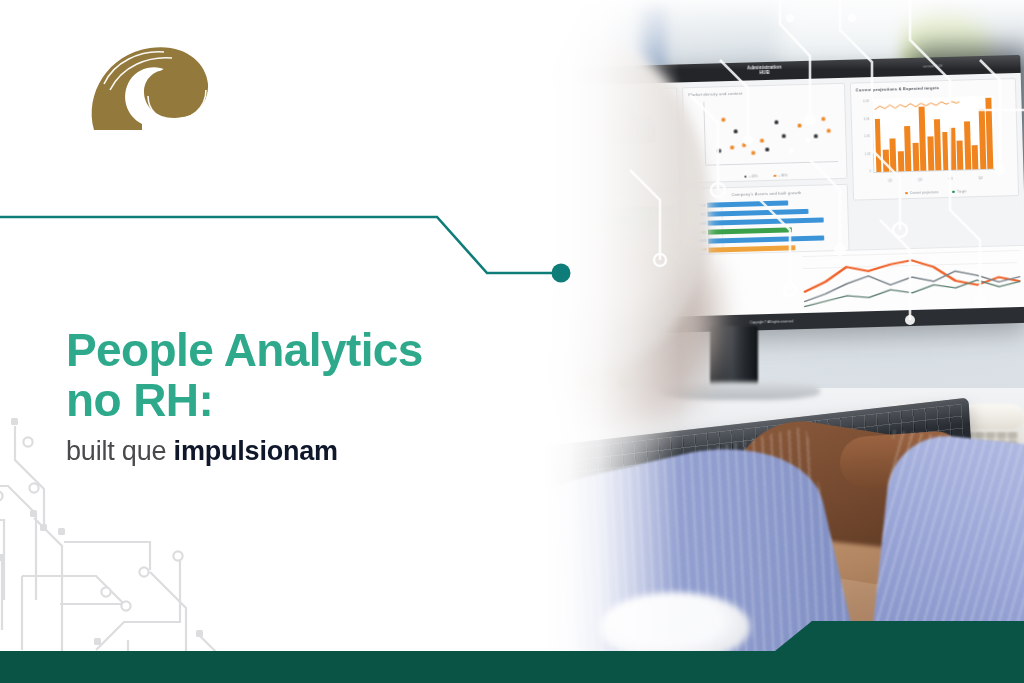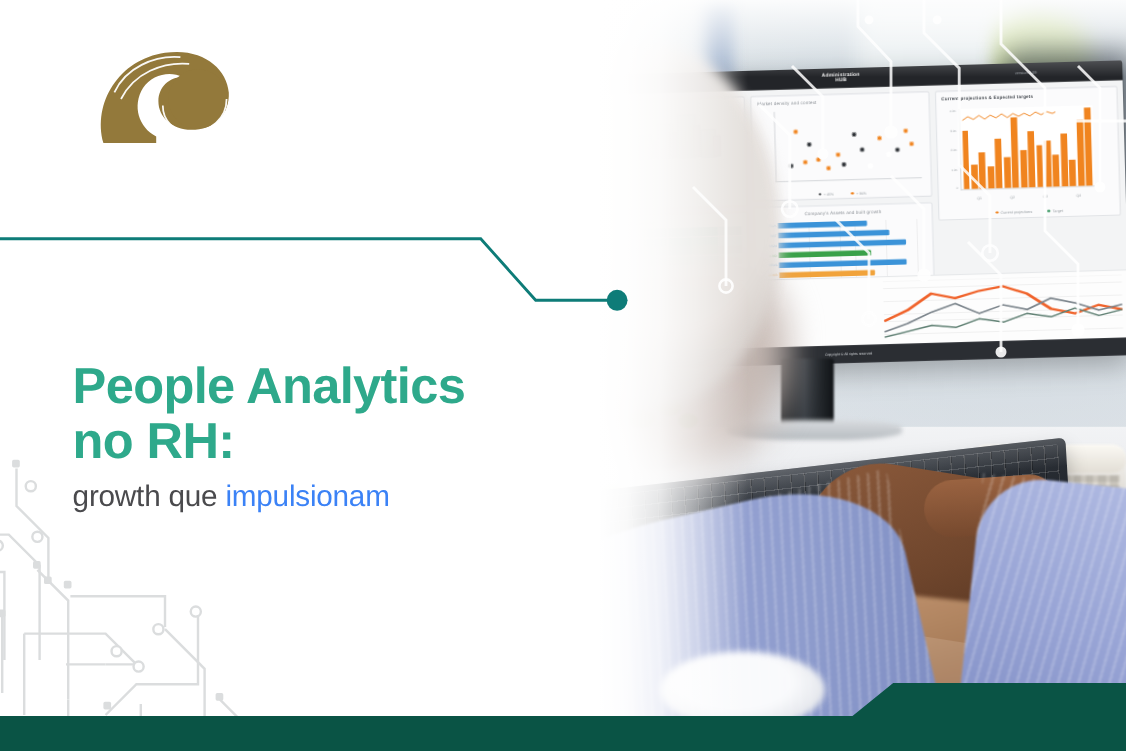--- a/index.html
+++ b/index.html
@@ -366,21 +366,21 @@
   .headline {
     position:absolute; left:66px; top:326px; width:520px;
   }
   .h-main {
     font-size:46px; font-weight:bold; color:#2EA98B;
     line-height:1.08; letter-spacing:-.6px;
   }
   .h-sub {
     margin-top:9px; font-size:27px; color:#3b3b3d; line-height:1.28; letter-spacing:-.2px;
   }
-  .h-sub b { font-weight:normal; color:#3b82f6; }
+  .h-sub b { font-weight:bold; color:#0f172a; }
   .h-sub .light { font-weight:normal; color:#4a4a4d; }
 
   .circuit-left { position:absolute; left:0; top:400px; width:320px; height:270px; }
 
   
   .bottom-bar { position:absolute; left:0; bottom:0; width:1024px; height:62px; }
 </style>
 </head>
 <body>
 
@@ -771,21 +771,21 @@
     <path d="M0 17 L437 17 L487 73 L552 73" fill="none" stroke="#0E7C78" stroke-width="2.6"></path>
     <circle cx="561" cy="73" r="9.5" fill="#0E7C78"></circle>
   </svg>
 
   <div class="headline">
     <div class="h-main">
       <div>People Analytics</div>
       <div>no RH:</div>
     </div>
     <div class="h-sub">
-      <span class="light">growth que </span><b>impulsionam</b><br>
+      <span class="light">built que </span><b>impulsionam</b><br>
     </div>
   </div>
 
   <svg class="bottom-bar" viewBox="0 0 1024 62" preserveAspectRatio="none">
     <path d="M0 30 L775 30 L812 0 L1024 0 L1024 62 L0 62 Z" fill="#0A5445"></path>
   </svg>
 
 </div>
 
 </body></html>

